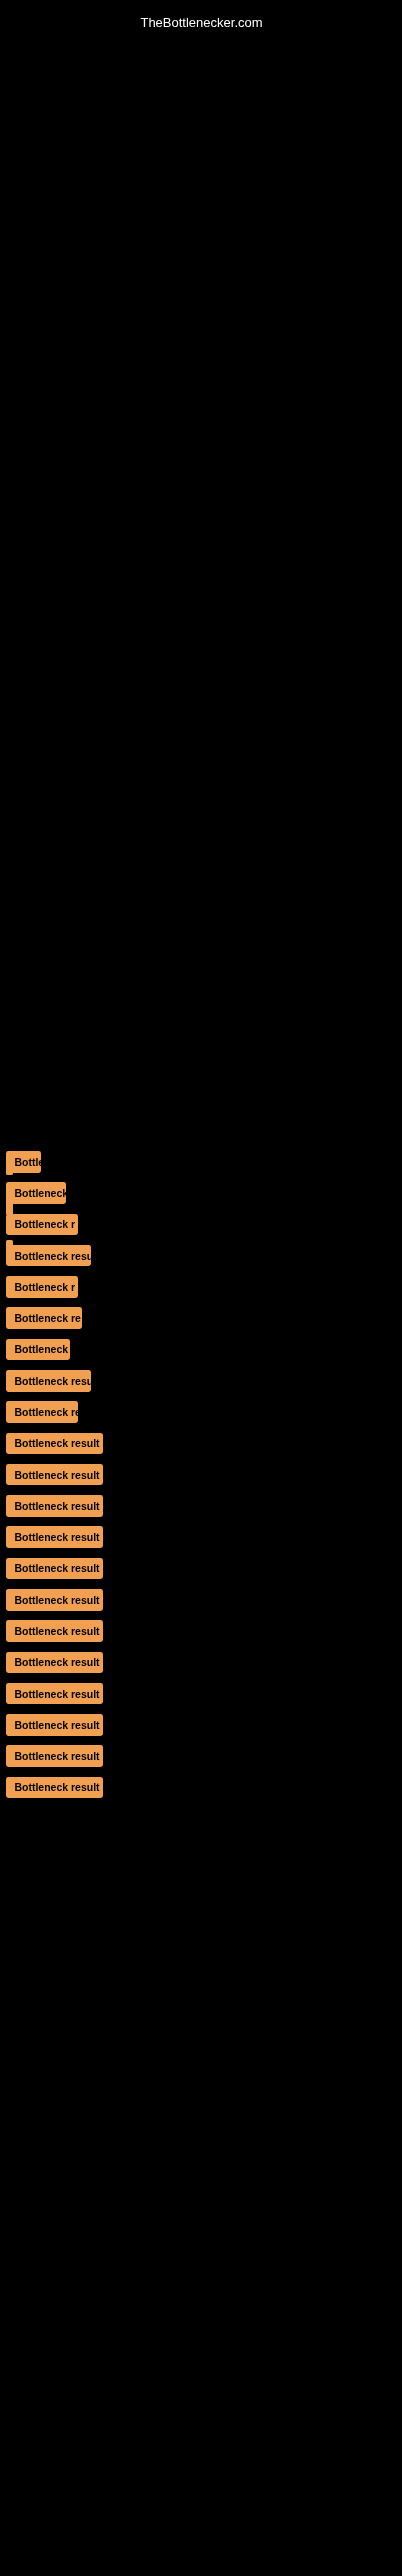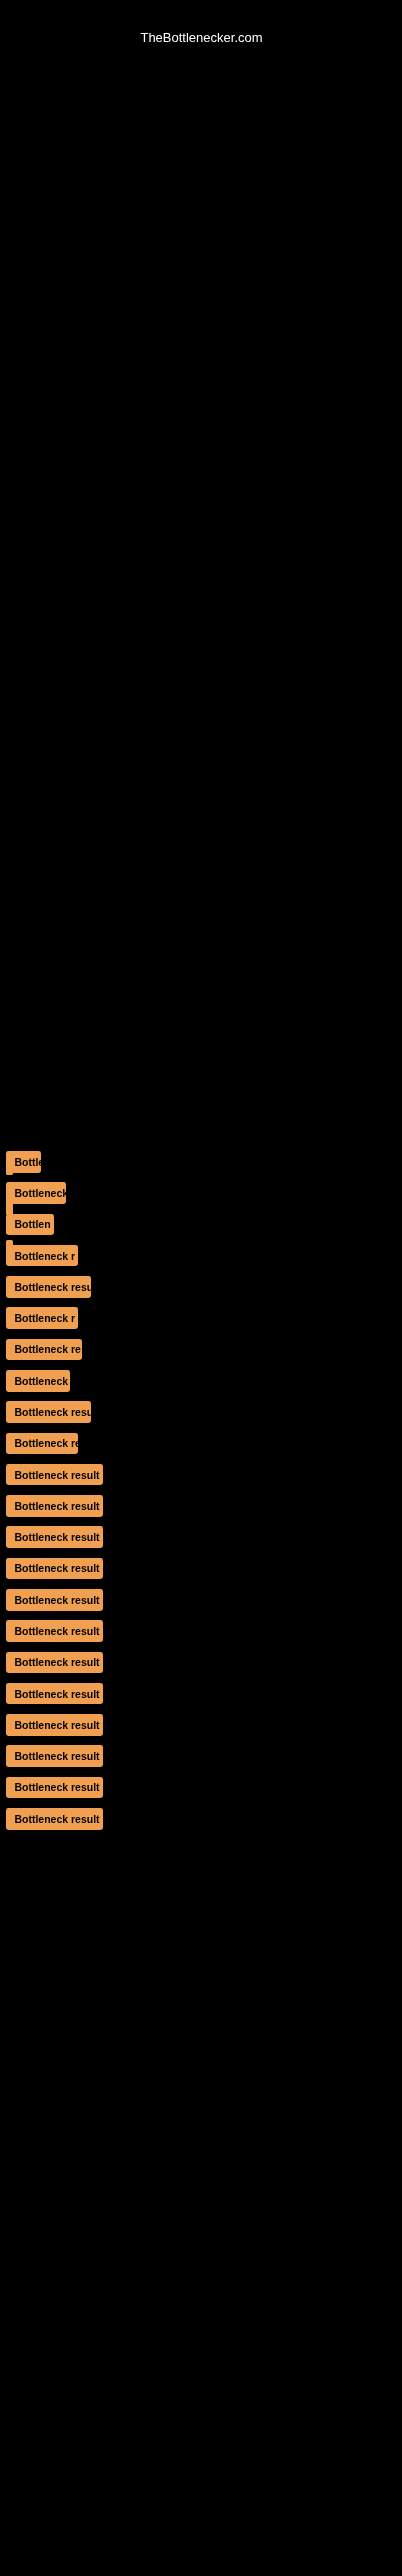--- a/index.html
+++ b/index.html
@@ -15,21 +15,21 @@
       font-family: Arial, sans-serif;
       position: relative;
     }
 
     .site-title {
       text-align: center;
       color: #ffffff;
       font-size: 13px;
       padding: 8px 0;
       position: absolute;
-      top: 22px;
+      top: 7px;
       width: 100%;
     }
 
     .bottleneck-items-container {
       position: absolute;
       top: 1151px;
       left: 0;
       width: 100%;
       display: flex;
       flex-direction: column;
@@ -110,23 +110,20 @@
 <div class="small-indicator indicator-2"></div>
 <div class="small-indicator indicator-3"></div>
 
 <div class="bottleneck-items-container" id="items-container">
 <div class="bottleneck-item item-1">
       <span class="bottleneck-label">Bottle</span>
     </div>
     <div class="bottleneck-item item-2">
       <span class="bottleneck-label">Bottleneck</span>
     </div>
-    <div class="bottleneck-item item-3">
-      <span class="bottleneck-label">Bottlen</span>
-    </div>
     <div class="bottleneck-item item-4">
       <span class="bottleneck-label">Bottleneck r</span>
     </div>
     <div class="bottleneck-item item-5">
       <span class="bottleneck-label">Bottleneck resu</span>
     </div>
     <div class="bottleneck-item item-6">
       <span class="bottleneck-label">Bottleneck r</span>
     </div>
     <div class="bottleneck-item item-7">

